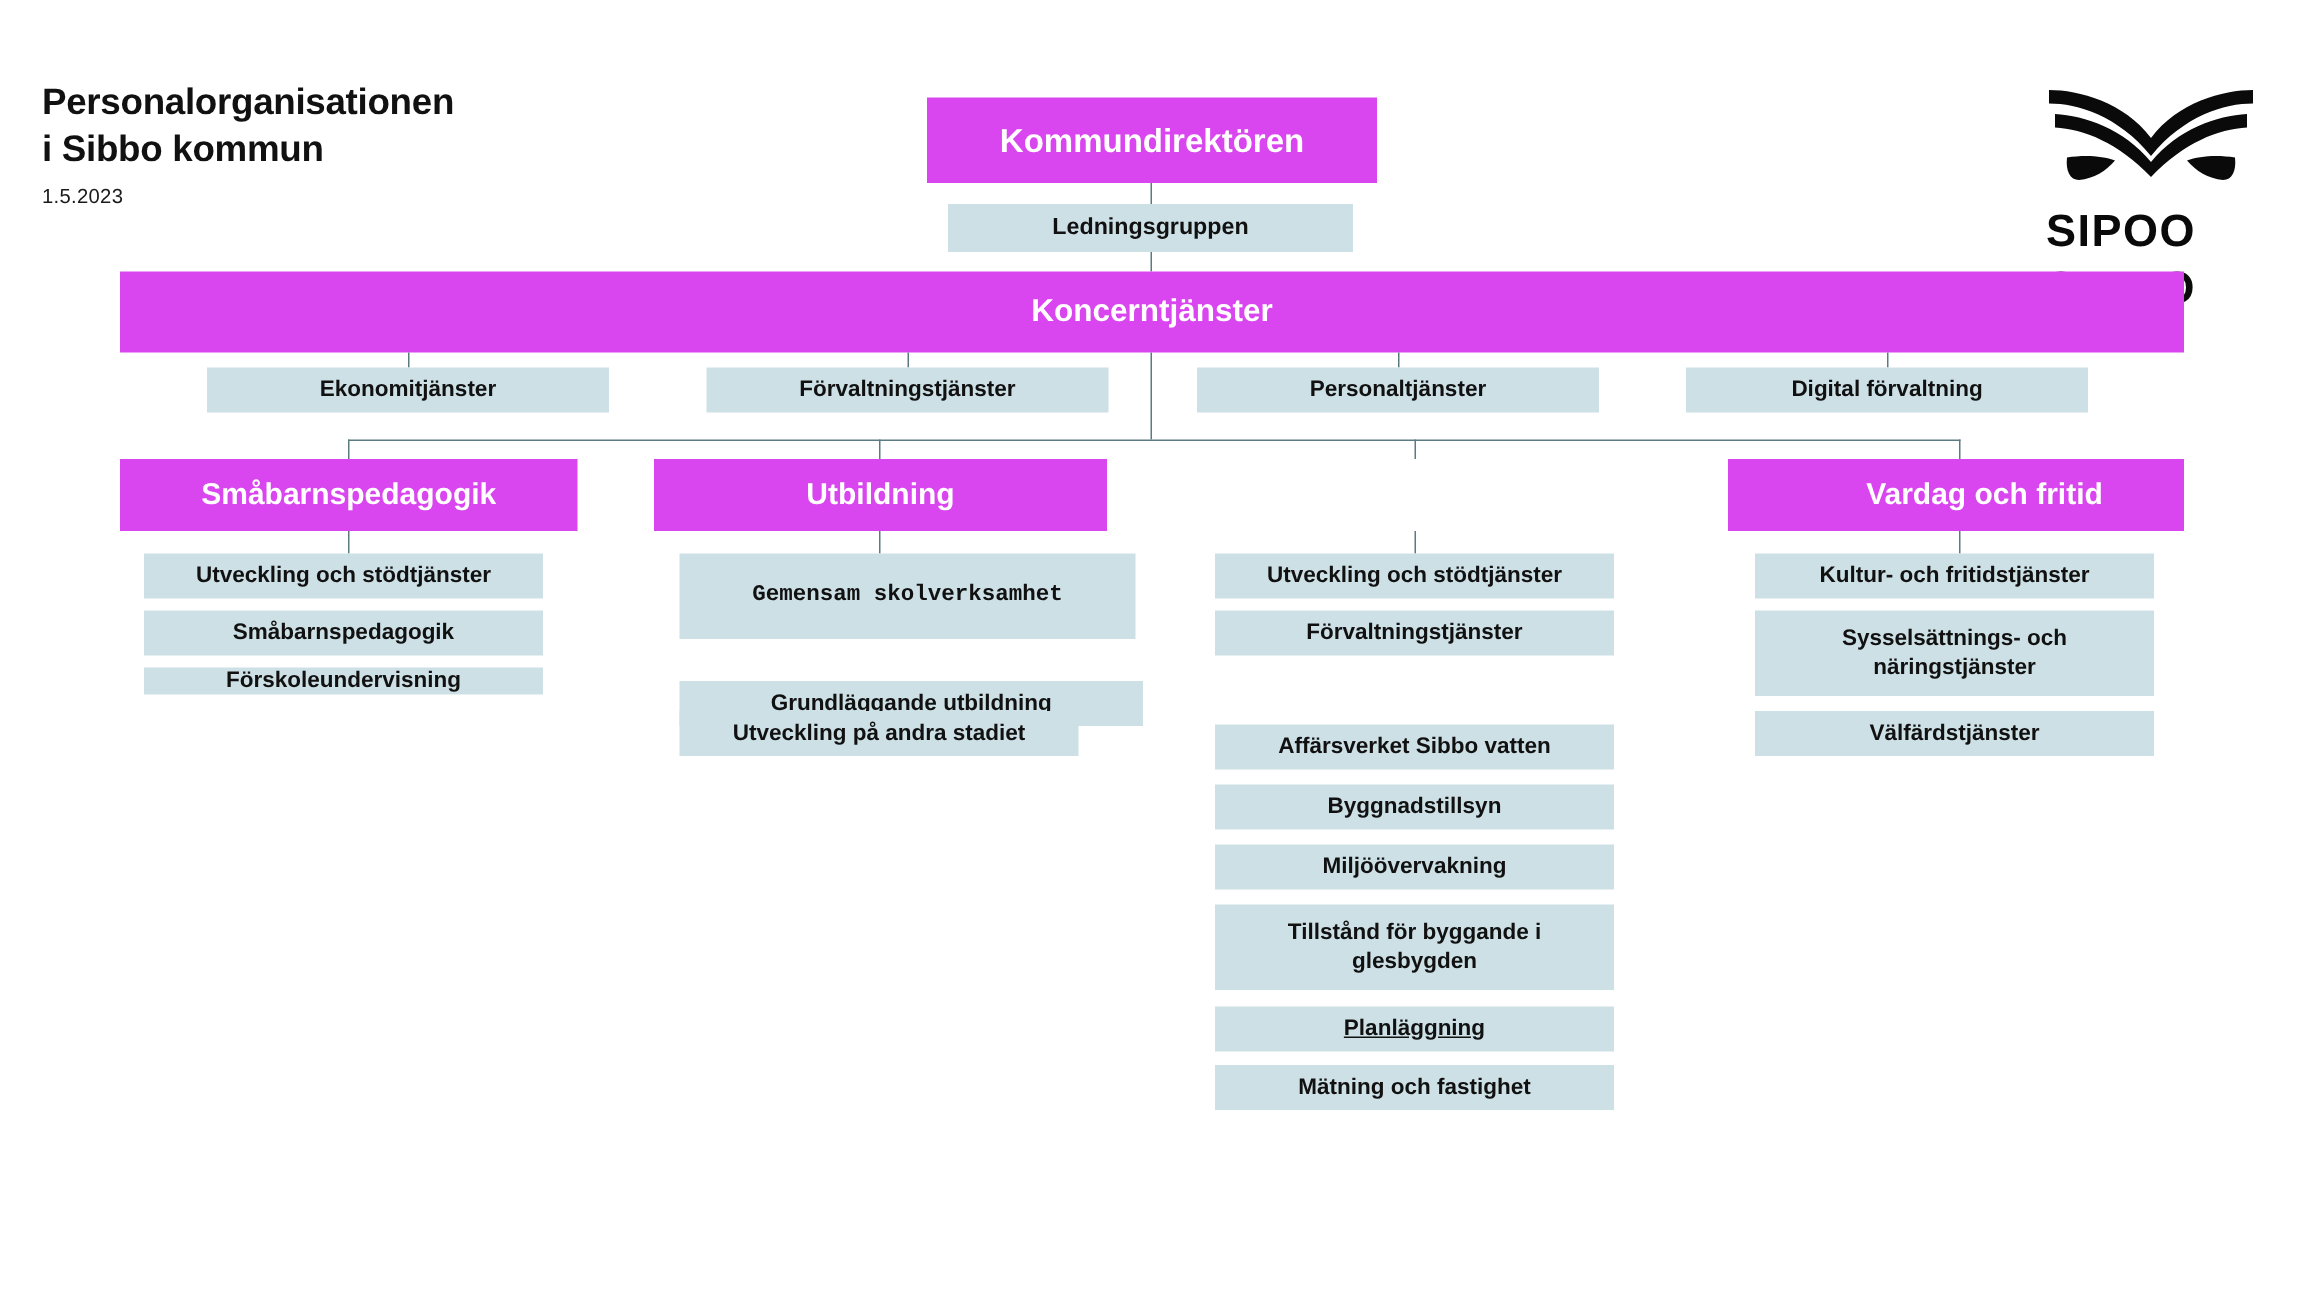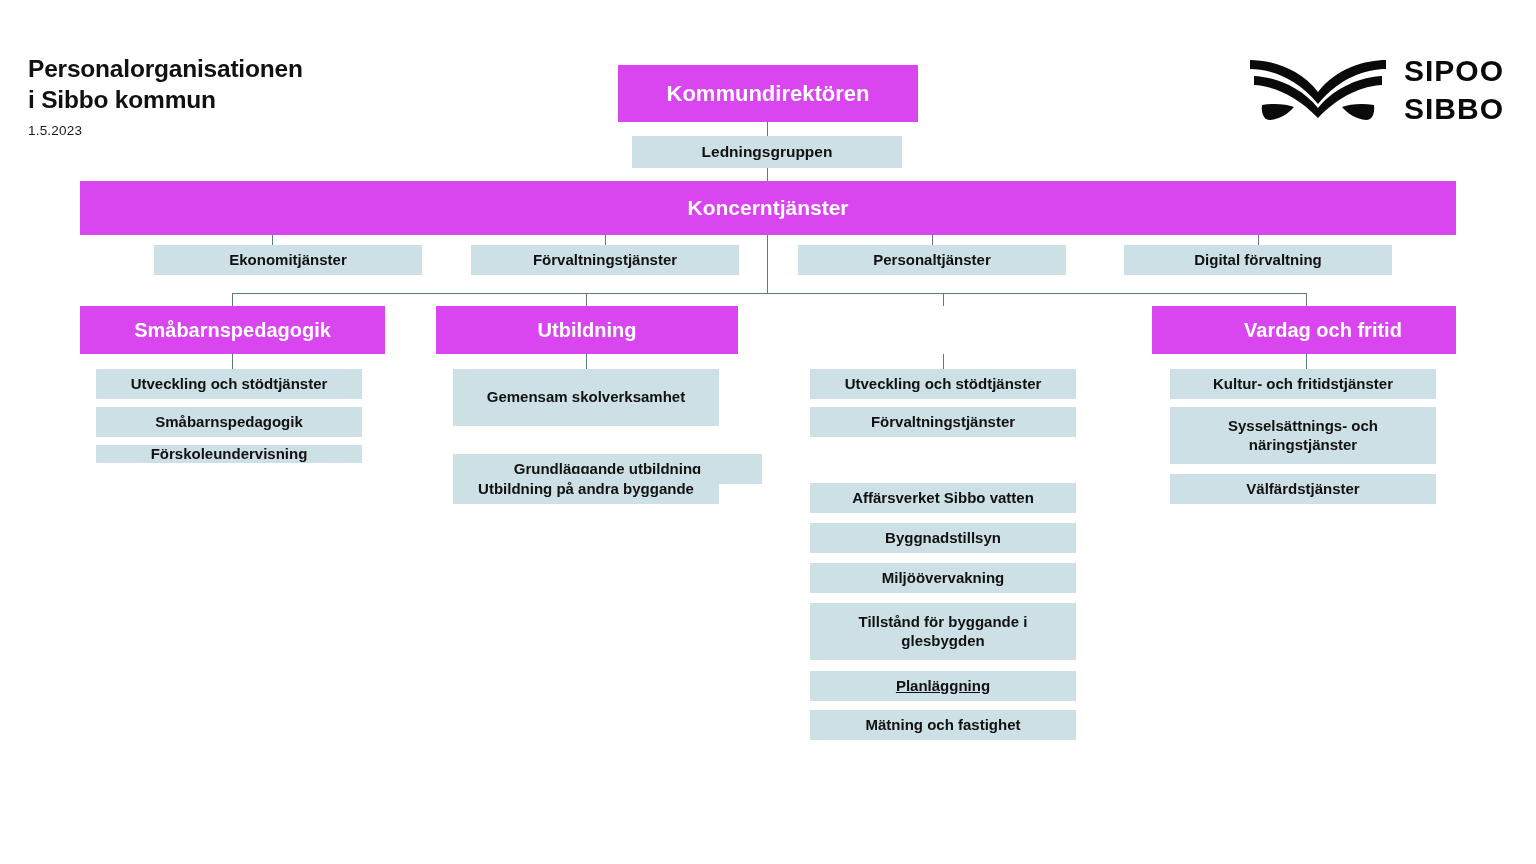--- a/index.html
+++ b/index.html
@@ -40,22 +40,23 @@
     color: #1a1a1a;
     letter-spacing: 0.2px;
   }
 
   
   .logo {
     position: absolute;
     right: 32px;
     top: 50px;
     display: flex;
-    align-items: flex-end;
+    align-items: flex-start;
     gap: 16px;
+    flex-direction: column;
   }
   .logo-mark { width: 140px; height: 74px; display:block; }
   .logo-words {
     display: flex;
     flex-direction: column;
     justify-content: center;
     line-height: 1.0;
   }
   .logo-words span {
     font-size: 30px;
@@ -143,21 +144,21 @@
 
   <div class="box-dark" style="left:80px; top:181px; width:1376px; height:54px; font-size:21px;">
     <span>Koncerntjänster</span>
   </div>
 
   <div class="vline" style="left:272px; top:235px; height:10px;"></div>
   <div class="vline" style="left:605px; top:235px; height:10px;"></div>
   <div class="vline" style="left:932px; top:235px; height:10px;"></div>
   <div class="vline" style="left:1258px; top:235px; height:10px;"></div>
 
-  <div class="box-light" style="left:154px; top:245px; width:268px; height:30px; font-size:15px;">
+  <div class="box-light" style="left:138px; top:245px; width:268px; height:30px; font-size:15px;">
     <span>Ekonomitjänster</span>
   </div>
   <div class="box-light" style="left:471px; top:245px; width:268px; height:30px; font-size:15px;">
     <span>Förvaltningstjänster</span>
   </div>
   <div class="box-light" style="left:798px; top:245px; width:268px; height:30px; font-size:15px;">
     <span>Personaltjänster</span>
   </div>
   <div class="box-light" style="left:1124px; top:245px; width:268px; height:30px; font-size:15px;">
     <span>Digital förvaltning</span>
@@ -183,28 +184,28 @@
     <span>Småbarnspedagogik</span>
   </div>
   <div class="box-light" style="left:96px; top:445px; width:266px; height:18px; font-size:15px;">
     <span>Förskoleundervisning</span>
   </div>
 
   <div class="box-dark" style="left:436px; top:306px; width:302px; height:48px; font-size:20px;">
     <span>Utbildning</span>
   </div>
   <div class="vline" style="left:586px; top:354px; height:15px;"></div>
-  <div class="box-light" style="left:453px; top:369px; width:266px; height:57px; font-size:15px; padding:0 10px;">
+  <div class="box-light" style="left:453px; top:369px; width:304px; height:57px; font-size:15px; padding:0 10px;font-family:Liberation Mono, monospace;">
     <span>Gemensam skolverksamhet</span>
   </div>
   <div class="box-light" style="left:453px; top:412px; width:309px; height:30px; font-size:15px;margin-top:42px;">
     <span>Grundläggande utbildning</span>
   </div>
   <div class="box-light" style="left:453px; top:474px; width:266px; height:30px; font-size:15px;">
-    <span>Utbildning på andra byggande</span>
+    <span>Utveckling på andra stadiet</span>
   </div>
 
   <div class="vline" style="left:943px; top:354px; height:15px;"></div>
   <div class="box-light" style="left:810px; top:369px; width:266px; height:30px; font-size:15px;">
     <span>Utveckling och stödtjänster</span>
   </div>
   <div class="box-light" style="left:810px; top:407px; width:266px; height:30px; font-size:15px;">
     <span>Förvaltningstjänster</span>
   </div>
   <div class="box-light" style="left:810px; top:483px; width:266px; height:30px; font-size:15px;">

